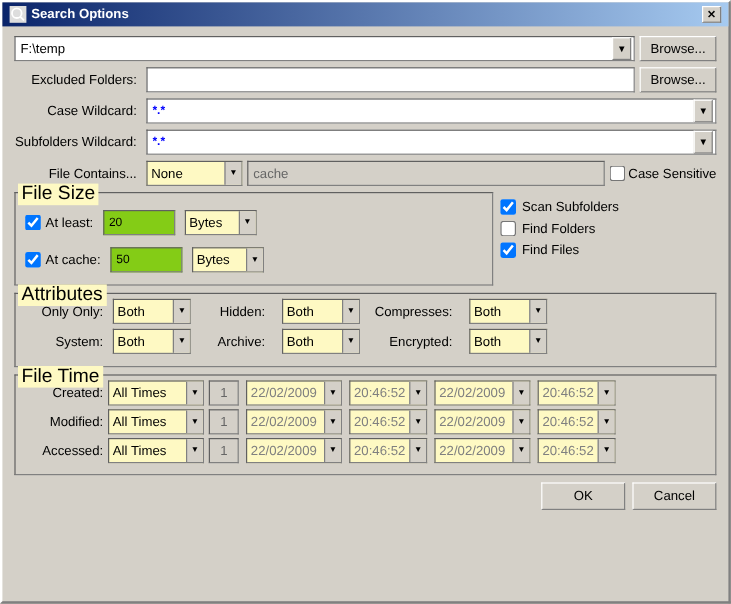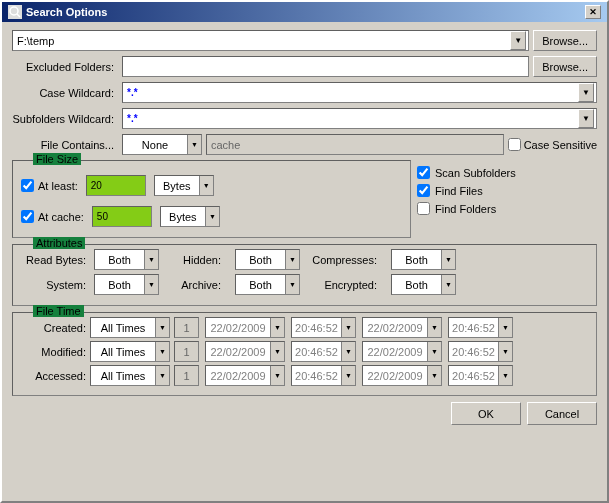--- a/index.html
+++ b/index.html
@@ -167,24 +167,24 @@
       border: 1px solid #808080;
       border-top-color: #606060;
       border-left-color: #606060;
       margin-bottom: 6px;
       padding: 4px 8px 6px;
       position: relative;
     }
     .section-title {
       position: absolute;
       top: -8px;
-      left: 20px;
-      background: #15803d;
+      left: 2px;
+      background: #fef9c3;
       padding: 0 3px;
-      font-size: 11px;
+      font-size: 16px;
     }
     .sections-row {
       display: flex;
       gap: 6px;
     }
     .section-left {
       flex: 1;
     }
     .section-right {
       width: 180px;
@@ -307,25 +307,24 @@
       font-weight: bold;
       background: white;
     }
     .disabled-text {
       color: #808080;
     }
     .mini-combo {
       display: flex;
       align-items: center;
       height: 21px;
-      background: #ffffff;
-      border: 1px solid #808080;
-      border-top-color: #606060;
-      border-left-color: #606060;
-      text-align: center;
+      background: #fef9c3;
+      border: 1px solid #808080;
+      border-top-color: #606060;
+      border-left-color: #606060;
     }
     .mini-combo-text {
       flex: 1;
       padding: 0 3px;
       font-size: 11px;
       overflow: hidden;
       white-space: nowrap;
     }
     .mini-combo-arrow {
       width: 14px;
@@ -430,35 +429,35 @@
         </div>
       </div>
 
       <div class="section-right" style="padding-top:2px">
         <div class="checkbox-area">
           <div class="checkbox-item">
             <input type="checkbox" checked="" style="">
             <span>Scan Subfolders</span>
           </div>
           <div class="checkbox-item">
+            <input type="checkbox" style="">
+            <span>Find Folders</span>
+          </div>
+          <div class="checkbox-item">
             <input type="checkbox" checked="" style="">
             <span>Find Files</span>
           </div>
-          <div class="checkbox-item">
-            <input type="checkbox" style="">
-            <span>Find Folders</span>
-          </div>
         </div>
       </div>
     </div>
 
     <div class="section attributes-section">
       <span class="section-title">Attributes</span>
       <div class="attr-row">
-        <span class="attr-label">Read Bytes:</span>
+        <span class="attr-label">Only Only:</span>
         <div class="mini-combo" style="width:65px">
           <span class="mini-combo-text">Both</span>
           <div class="mini-combo-arrow">▼</div>
         </div>
         <span style="width:60px;text-align:right;padding-right:6px">Hidden:</span>
         <div class="mini-combo" style="width:65px">
           <span class="mini-combo-text">Both</span>
           <div class="mini-combo-arrow">▼</div>
         </div>
         <span style="width:75px;text-align:right;padding-right:6px">Compresses:</span>

